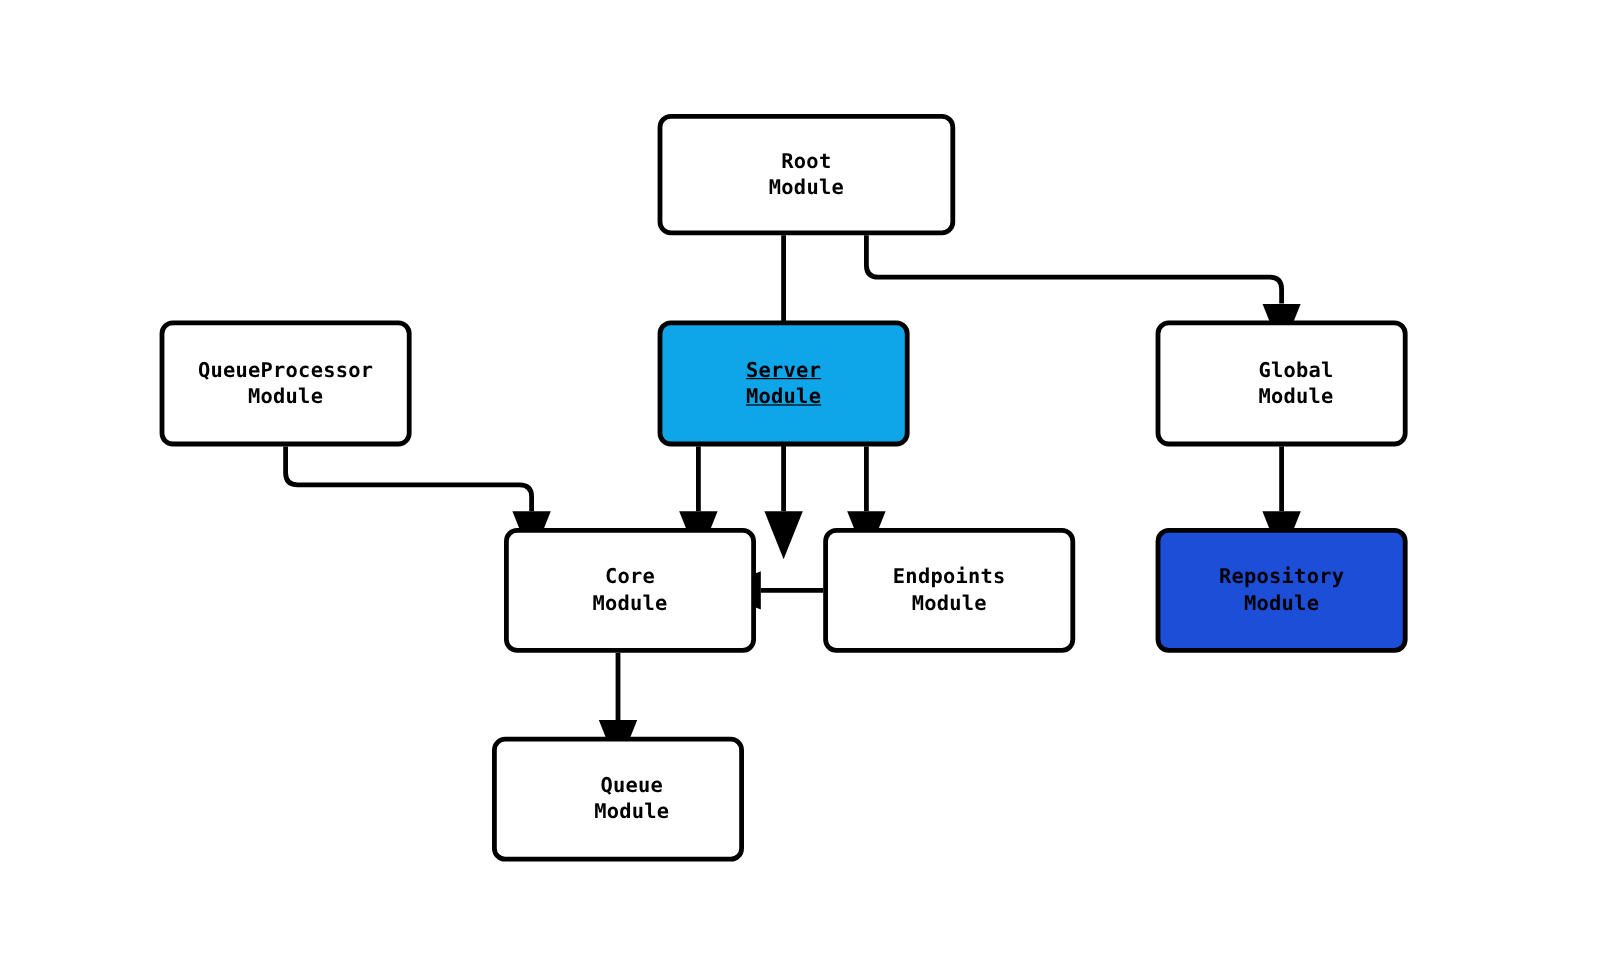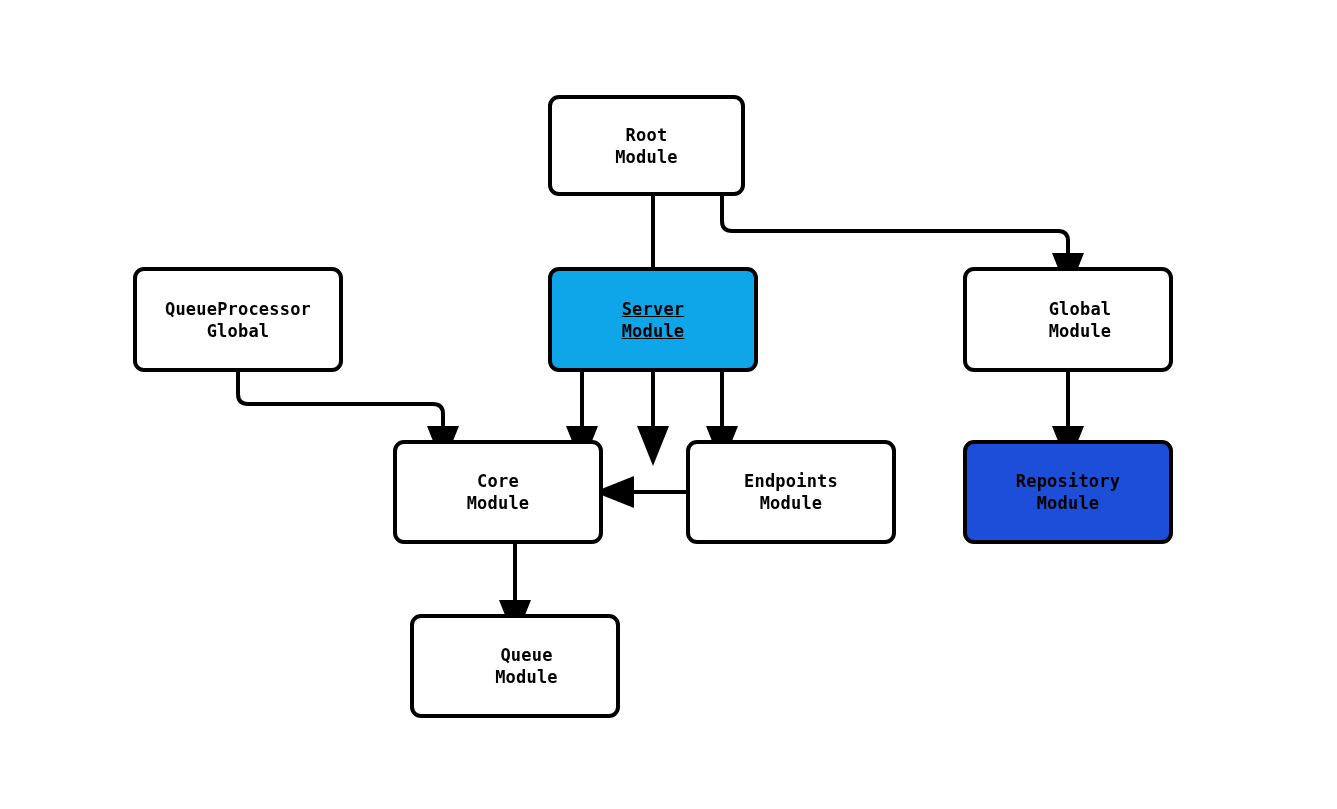--- a/index.html
+++ b/index.html
@@ -62,37 +62,37 @@
         <path d="M 582 372 L 582 426" stroke="#000000" stroke-width="4" fill="none" marker-end="url(#arrowDown)"></path>
         <path d="M 722 372 L 722 426" stroke="#000000" stroke-width="4" fill="none" marker-end="url(#arrowDown)"></path>
         <path d="M 238 372 L 238 394 Q 238 404 248 404 L 433 404 Q 443 404 443 414 L 443 426" stroke="#000000" stroke-width="4" fill="none" marker-end="url(#arrowDown)"></path>
         <path d="M 1068 372 L 1068 426" stroke="#000000" stroke-width="4" fill="none" marker-end="url(#arrowDown)"></path>
         <path d="M 686 492 L 634 492" stroke="#000000" stroke-width="4" fill="none" marker-end="url(#arrowDown)"></path>
         <path d="M 515 544 L 515 600" stroke="#000000" stroke-width="4" fill="none" marker-end="url(#arrowDown)"></path>
       </g>
   </svg>
 
   <div id="node-layer">
-      <div class="node" style="left: 548px; top: 95px; width: 197px; height: 101px; border-color: rgb(0, 0, 0); background: rgb(255, 255, 255);">
+      <div class="node" style="left: 548px; top: 95px; width: 248px; height: 101px; border-color: rgb(0, 0, 0); background: rgb(255, 255, 255);">
         <div class="node-label">Root
 Module</div>
       </div>
       <div class="node" style="left: 133px; top: 267px; width: 210px; height: 105px; border-color: rgb(0, 0, 0); background: rgb(255, 255, 255);">
         <div class="node-label">QueueProcessor
-Global</div>
+Module</div>
       </div>
       <div class="node" style="left: 548px; top: 267px; width: 210px; height: 105px; border-color: rgb(0, 0, 0); background: #0ea5e9; text-decoration: underline;">
         <div class="node-label">Server
 Module</div>
       </div>
       <div class="node" style="left: 963px; top: 267px; width: 210px; height: 105px; border-color: rgb(0, 0, 0); background: rgb(255, 255, 255); padding-left: 24px;">
         <div class="node-label">Global
 Module</div>
       </div>
-      <div class="node" style="left: 393px; top: 440px; width: 210px; height: 104px; border-color: rgb(0, 0, 0); background: rgb(255, 255, 255);">
+      <div class="node" style="left: 420px; top: 440px; width: 210px; height: 104px; border-color: rgb(0, 0, 0); background: rgb(255, 255, 255);">
         <div class="node-label">Core
 Module</div>
       </div>
       <div class="node" style="left: 686px; top: 440px; width: 210px; height: 104px; border-color: rgb(0, 0, 0); background: rgb(255, 255, 255);">
         <div class="node-label">Endpoints
 Module</div>
       </div>
       <div class="node" style="left: 963px; top: 440px; width: 210px; height: 104px; border-color: rgb(0, 0, 0); background: #1d4ed8;">
         <div class="node-label">Repository
 Module</div>

